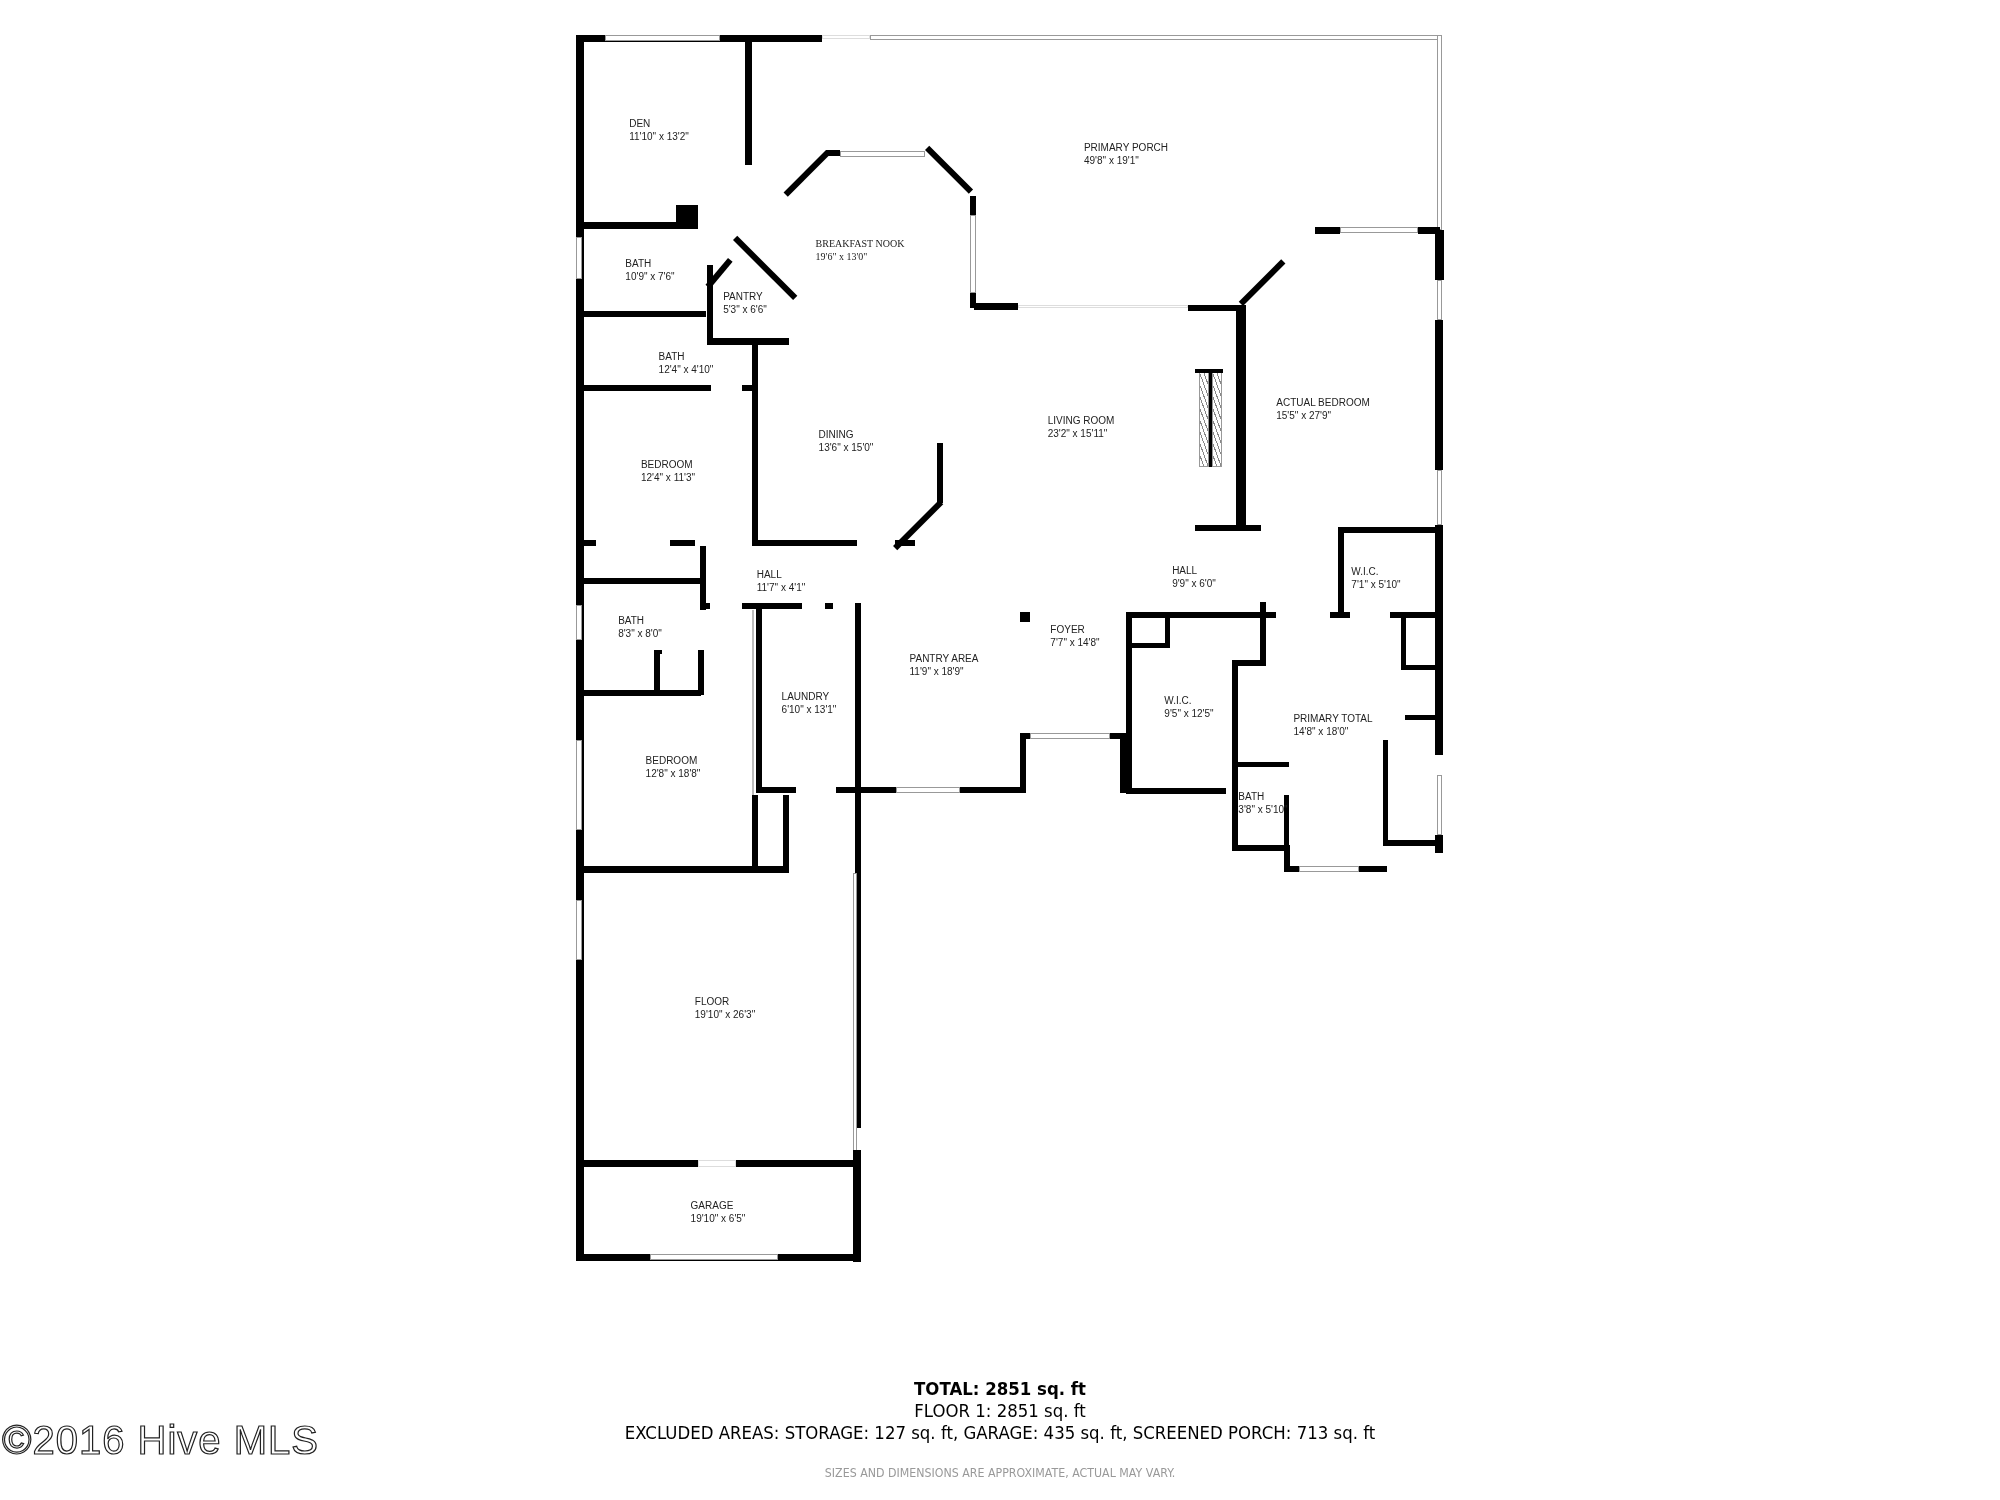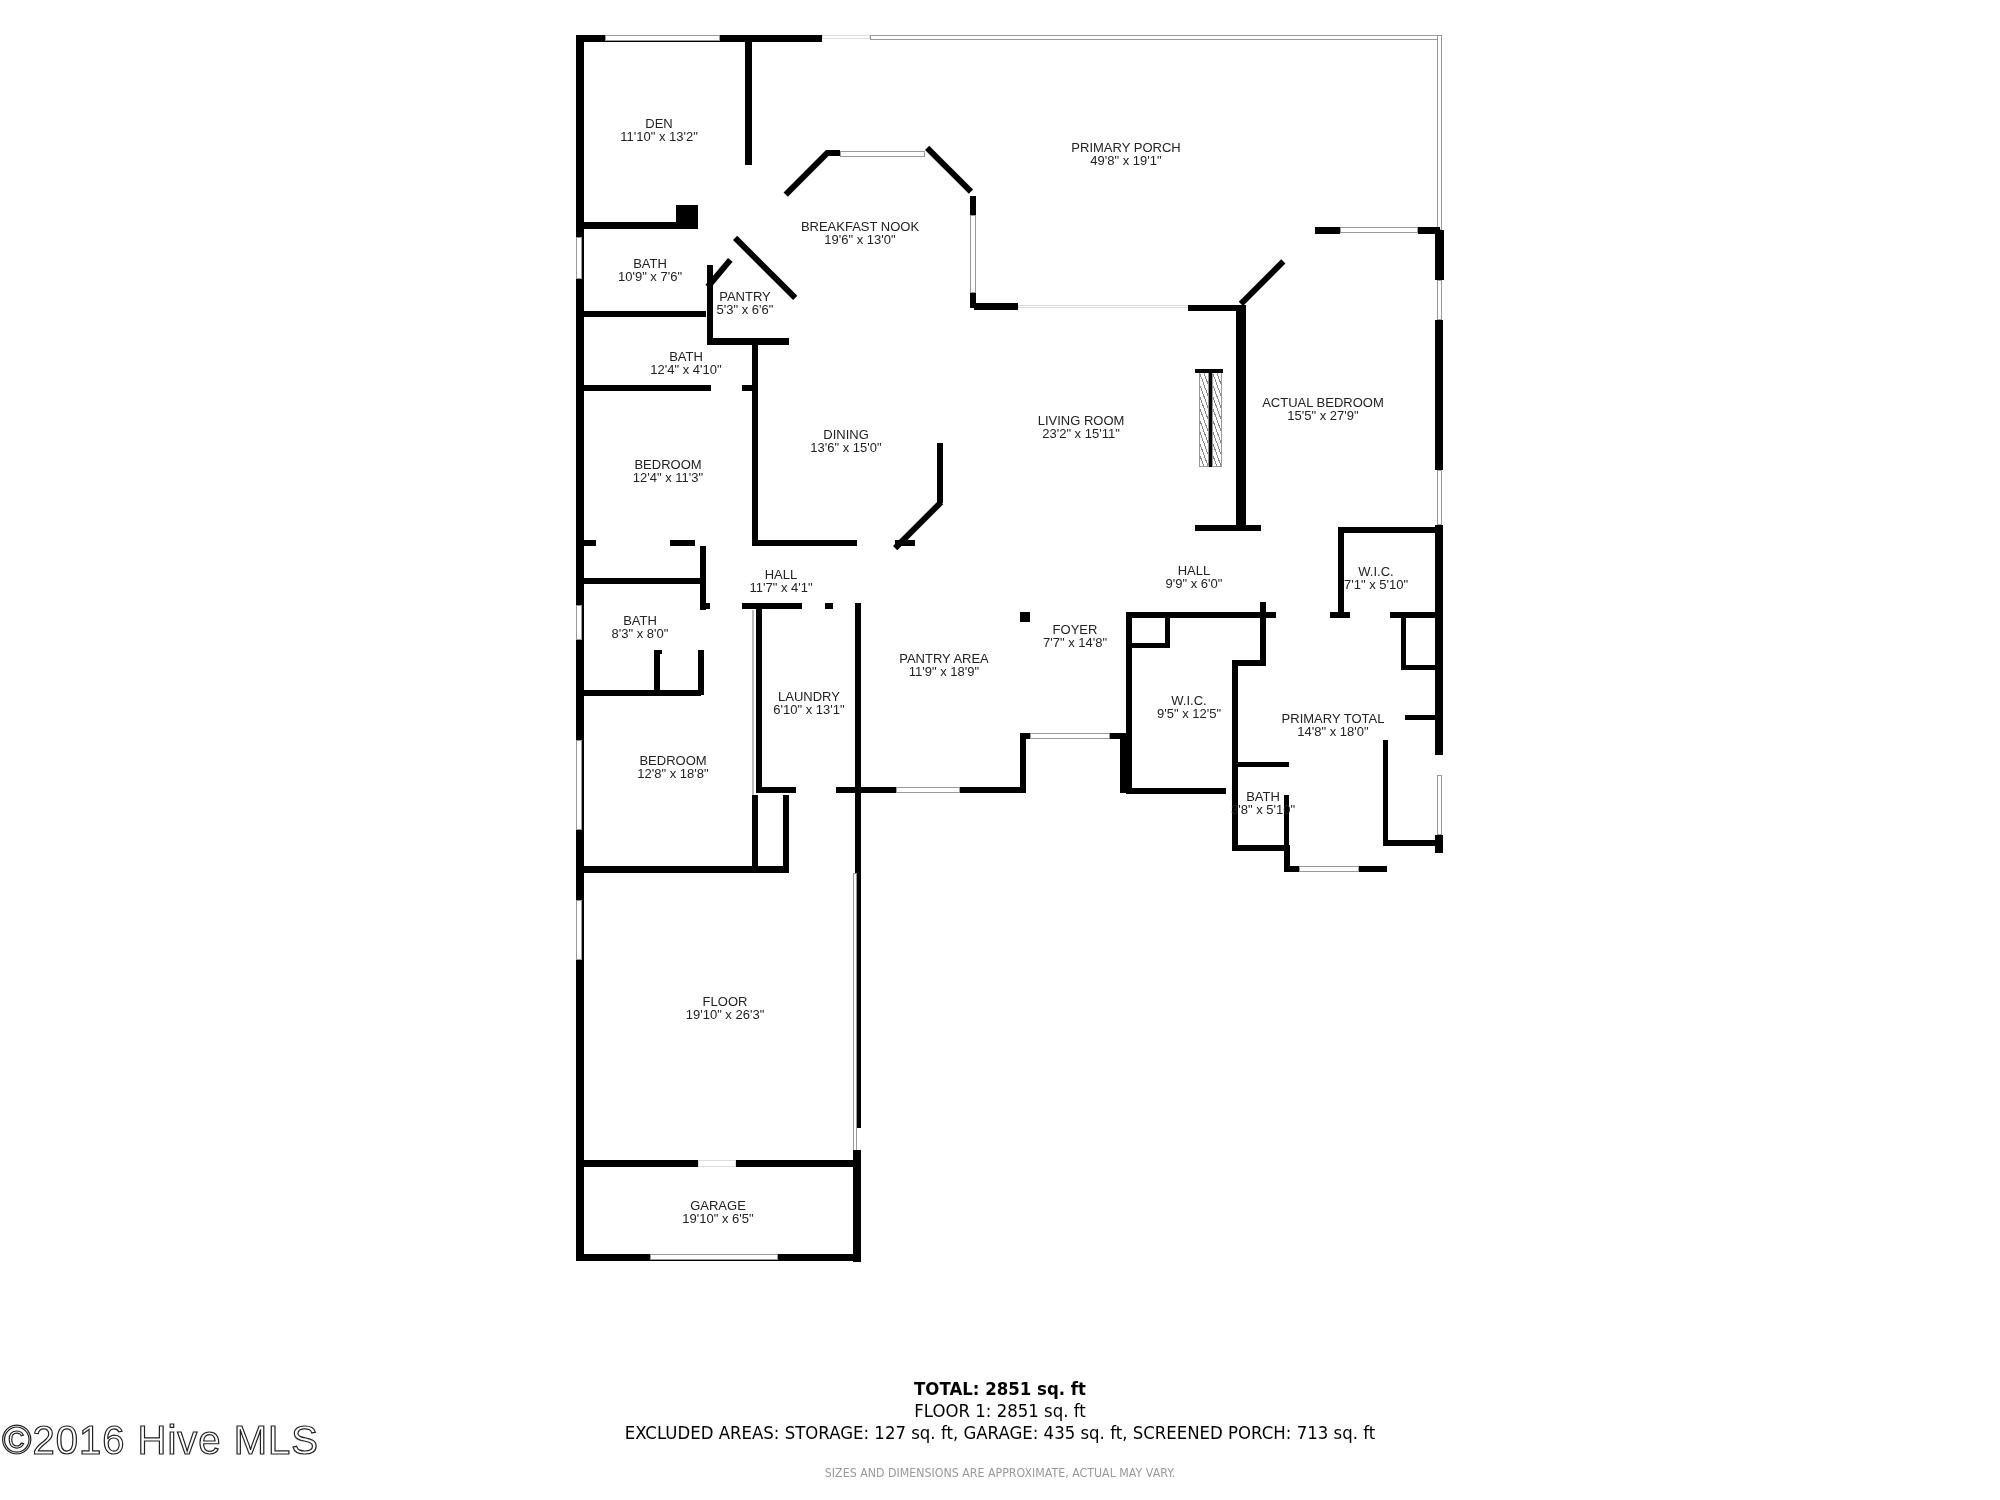--- a/index.html
+++ b/index.html
@@ -1,21 +1,21 @@
 <!DOCTYPE html>
 <html><head>
 <meta charset="utf-8">
 <style>
   html,body{margin:0;padding:0;background:#fff;}
   body{width:2000px;height:1500px;position:relative;overflow:hidden;font-family:"Liberation Sans",sans-serif;}
   .plan{position:absolute;left:0;top:0;width:2000px;height:1500px;}
   .w{position:absolute;background:#000;}
   .win{position:absolute;background:#fff;border:1px solid #999;box-sizing:border-box;}
   .open{position:absolute;background:#fff;border:1px solid #ddd;box-sizing:border-box;}
-  .room{position:absolute;text-align:center;font-size:13px;line-height:13px;color:#222;transform:translateX(-50%);white-space:nowrap;}
+  .room{position:absolute;text-align:left;font-size:10px;line-height:13px;color:#222;transform:translateX(-50%);white-space:nowrap;}
   .room .n{display:block;}
   .room .d{display:block;}
   .summary{position:absolute;left:0;width:2000px;text-align:center;font-family:"DejaVu Sans",sans-serif;transform:scaleX(0.92);}
   .t1{top:1378px;font-size:18px;font-weight:bold;color:#000;}
   .t2{top:1400px;font-size:18px;color:#000;}
   .t3{top:1422px;font-size:18px;color:#000;}
   .t4{top:1466px;font-size:12px;color:#999;}
   .wm{position:absolute;left:2px;top:1418px;font-size:40px;font-weight:300;color:#fff;-webkit-text-stroke:1.2px #222;letter-spacing:1px;}
 </style>
 </head>
@@ -165,21 +165,21 @@
 </div>
 
 <div class="room" style="left:659px;top:117px;">
     <span class="n">DEN</span>
     <span class="d">11'10" x 13'2"</span>
   </div>
 <div class="room" style="left:1126px;top:141px;">
     <span class="n">PRIMARY PORCH</span>
     <span class="d">49'8" x 19'1"</span>
   </div>
-<div class="room" style="left:860px;top:220px;">
+<div class="room" style="left:860px;top:237px;font-family:Liberation Serif, serif;">
     <span class="n">BREAKFAST NOOK</span>
     <span class="d">19'6" x 13'0"</span>
   </div>
 <div class="room" style="left:650px;top:257px;">
     <span class="n">BATH</span>
     <span class="d">10'9" x 7'6"</span>
   </div>
 <div class="room" style="left:745px;top:290px;">
     <span class="n">PANTRY</span>
     <span class="d">5'3" x 6'6"</span>

